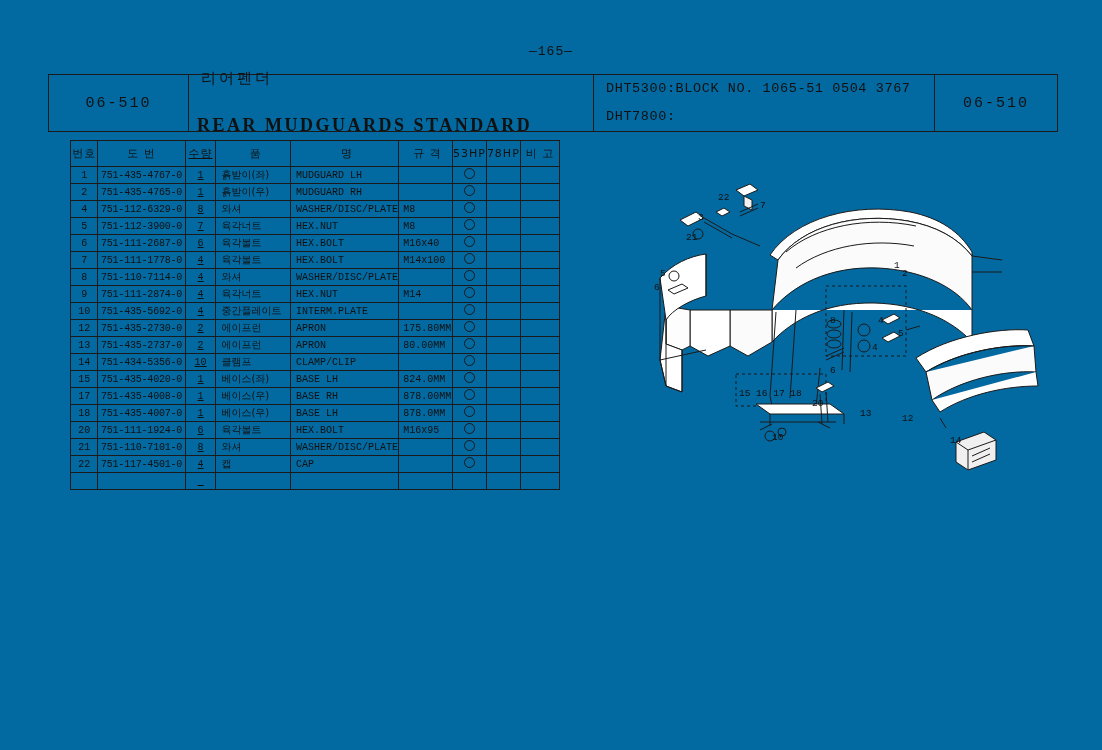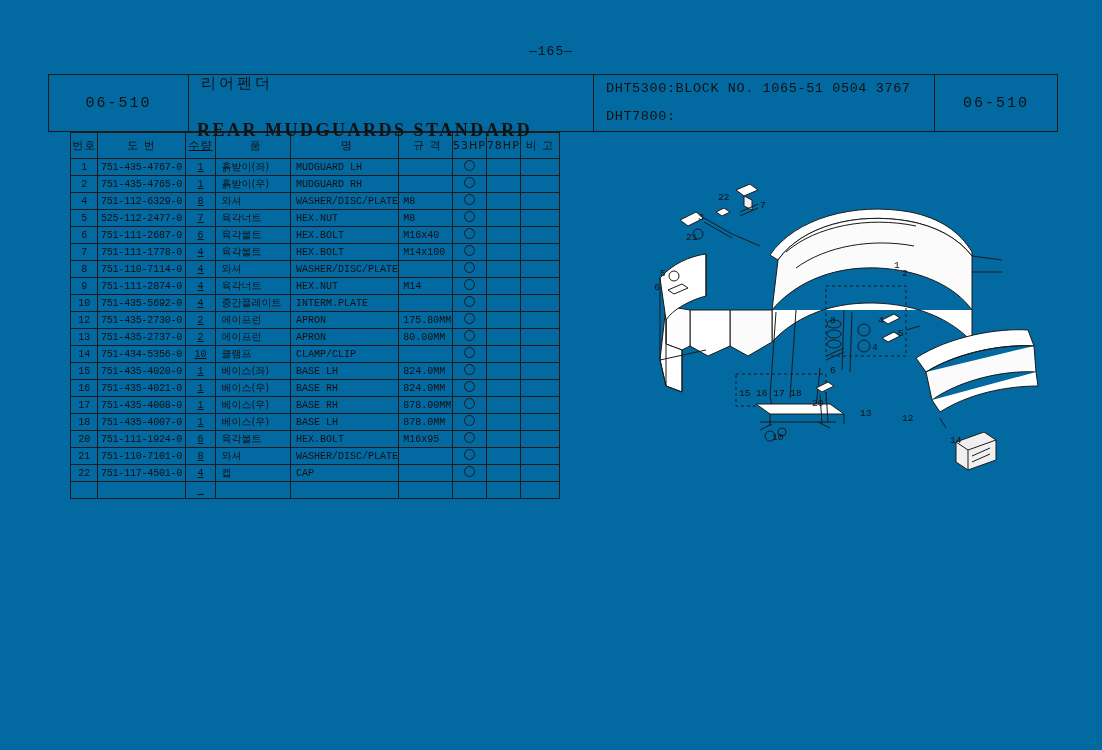--- a/index.html
+++ b/index.html
@@ -56,21 +56,21 @@
     text-align: center;
     align-items: center;
     font-family: "Liberation Mono", monospace;
     font-size: 15px;
     letter-spacing: 2px;
   }
   .hdr-title {
     flex: 0 0 405px;
     border-right: 1.6px solid #1a1a1a;
     padding-left: 8px;
-    justify-content: space-between;
+    justify-content: center;
     gap: 28px;
   }
   .hdr-title .kr {
     font-size: 15px;
     letter-spacing: 3px;
     font-family: "DejaVu Sans", sans-serif;
     padding-left: 4px;
     line-height: 1.1;
   }
   .hdr-title .en {
@@ -96,21 +96,21 @@
     align-items: center;
     font-family: "Liberation Mono", monospace;
     font-size: 15px;
     letter-spacing: 2px;
   }
 
   
   .parts-table {
     position: absolute;
     left: 70px;
-    top: 132px;
+    top: 140px;
     width: 490px;
     border-collapse: collapse;
     font-family: "Liberation Mono", monospace;
   }
   .parts-table th,
   .parts-table td {
     border: 1px solid #1a1a1a;
     font-weight: normal;
     font-size: 10px;
     padding: 0;
@@ -224,21 +224,21 @@
           <td class="c-qty">8</td>
           <td class="c-kr">와셔</td>
           <td class="c-name">WASHER/DISC/PLATE</td>
           <td class="c-spec">M8</td>
           <td class="c-53"><span class="mark-o"></span></td>
           <td class="c-78"></td>
           <td class="c-rem"></td>
         </tr>
         <tr>
           <td class="c-no">5</td>
-          <td class="c-part">525-112-2477-0</td>
+          <td class="c-part">751-112-3900-0</td>
           <td class="c-qty">7</td>
           <td class="c-kr">육각너트</td>
           <td class="c-name">HEX.NUT</td>
           <td class="c-spec">M8</td>
           <td class="c-53"><span class="mark-o"></span></td>
           <td class="c-78"></td>
           <td class="c-rem"></td>
         </tr>
         <tr>
           <td class="c-no">6</td>
@@ -327,31 +327,20 @@
           <td class="c-53"><span class="mark-o"></span></td>
           <td class="c-78"></td>
           <td class="c-rem"></td>
         </tr>
         <tr>
           <td class="c-no">15</td>
           <td class="c-part">751-435-4020-0</td>
           <td class="c-qty">1</td>
           <td class="c-kr">베이스(좌)</td>
           <td class="c-name">BASE LH</td>
-          <td class="c-spec">824.0MM</td>
-          <td class="c-53"><span class="mark-o"></span></td>
-          <td class="c-78"></td>
-          <td class="c-rem"></td>
-        </tr>
-        <tr>
-          <td class="c-no">16</td>
-          <td class="c-part">751-435-4021-0</td>
-          <td class="c-qty">1</td>
-          <td class="c-kr">베이스(우)</td>
-          <td class="c-name">BASE RH</td>
           <td class="c-spec">824.0MM</td>
           <td class="c-53"><span class="mark-o"></span></td>
           <td class="c-78"></td>
           <td class="c-rem"></td>
         </tr>
         <tr>
           <td class="c-no">17</td>
           <td class="c-part">751-435-4008-0</td>
           <td class="c-qty">1</td>
           <td class="c-kr">베이스(우)</td>

